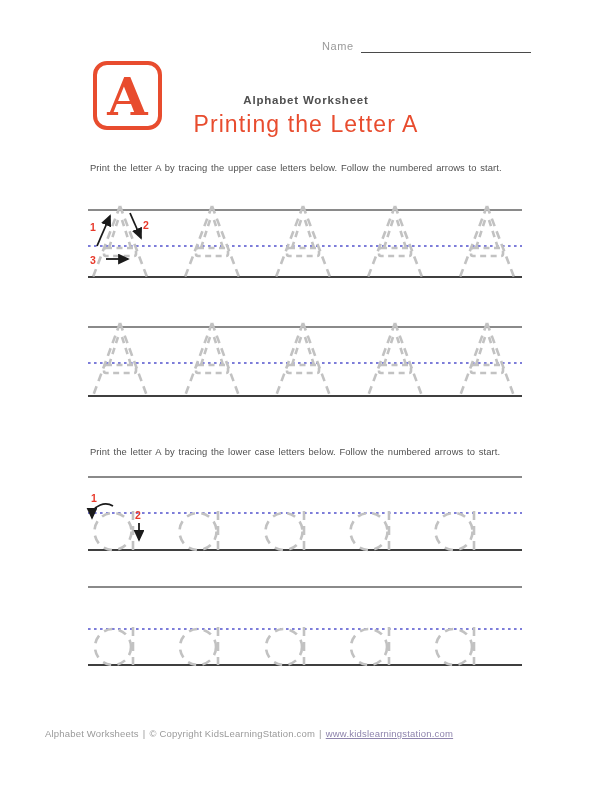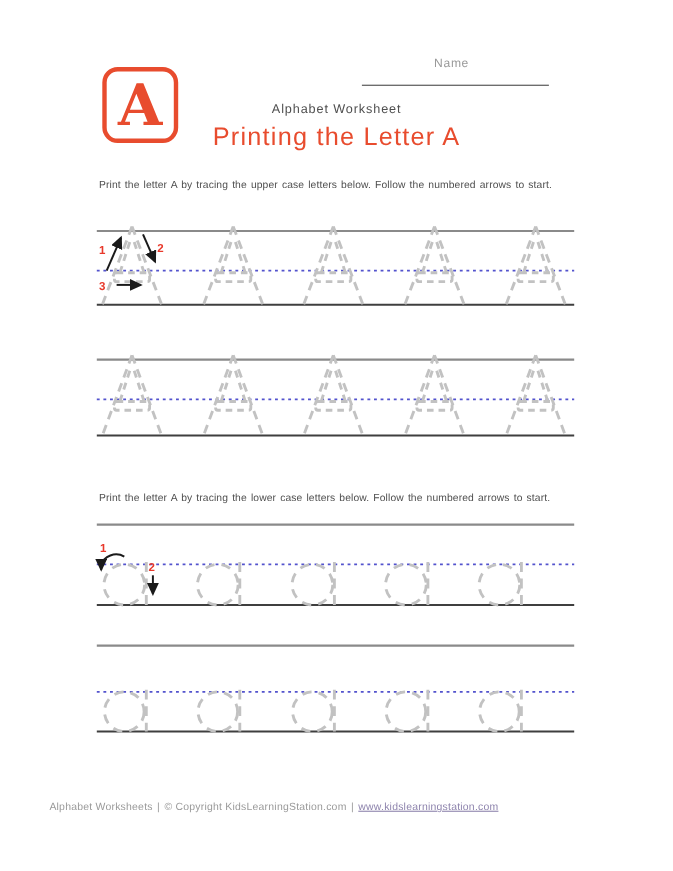--- a/index.html
+++ b/index.html
@@ -9,25 +9,25 @@
   }
   .logo{
     position:absolute;left:93px;top:61px;width:61px;height:61px;
     border:4.5px solid #e84c2e;border-radius:14px;background:#fff;
     display:flex;align-items:center;justify-content:center;
   }
   .logo-letter{
     font-family:"DejaVu Serif",serif;font-weight:bold;font-size:52px;line-height:1;
     color:#e84c2e;transform:translateY(1px);
   }
-  .name-block{position:absolute;left:322px;top:52px;display:flex;align-items:center;flex-direction:column;}
+  .name-block{position:absolute;left:322px;top:40px;display:flex;align-items:flex-end;}
   .name-label{font-size:11px;color:#9a9a9a;letter-spacing:.6px;padding-bottom:1px;}
   .name-line{width:170px;height:12px;border-bottom:1.7px solid #4a4a4a;margin-left:7px;}
   .header{position:absolute;left:0;top:94px;width:612px;text-align:center;}
-  .subtitle{font-size:11.5px;color:#4f4f4f;letter-spacing:.8px;}
+  .subtitle{font-size:11.5px;color:#4f4f4f;letter-spacing:.8px;font-weight:bold;}
   .title{font-size:23px;color:#e84c2e;letter-spacing:1.1px;margin-top:5px;}
   .instruction{
     position:absolute;left:90px;width:450px;font-size:9.4px;color:#4f4f4f;
     letter-spacing:.1px;word-spacing:1px;white-space:nowrap;
   }
   .instr-upper{top:162px;}
   .instr-lower{top:446px;}
   #trace-svg{position:absolute;left:0;top:0;}
   .footer{
     position:absolute;left:0;top:728px;width:498px;text-align:center;

